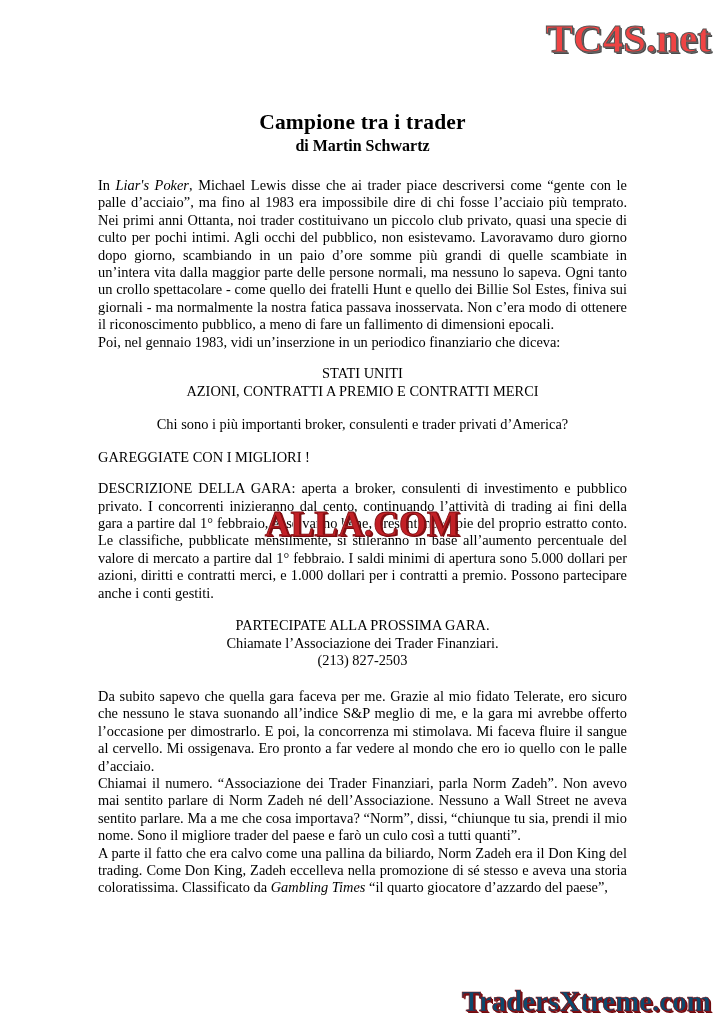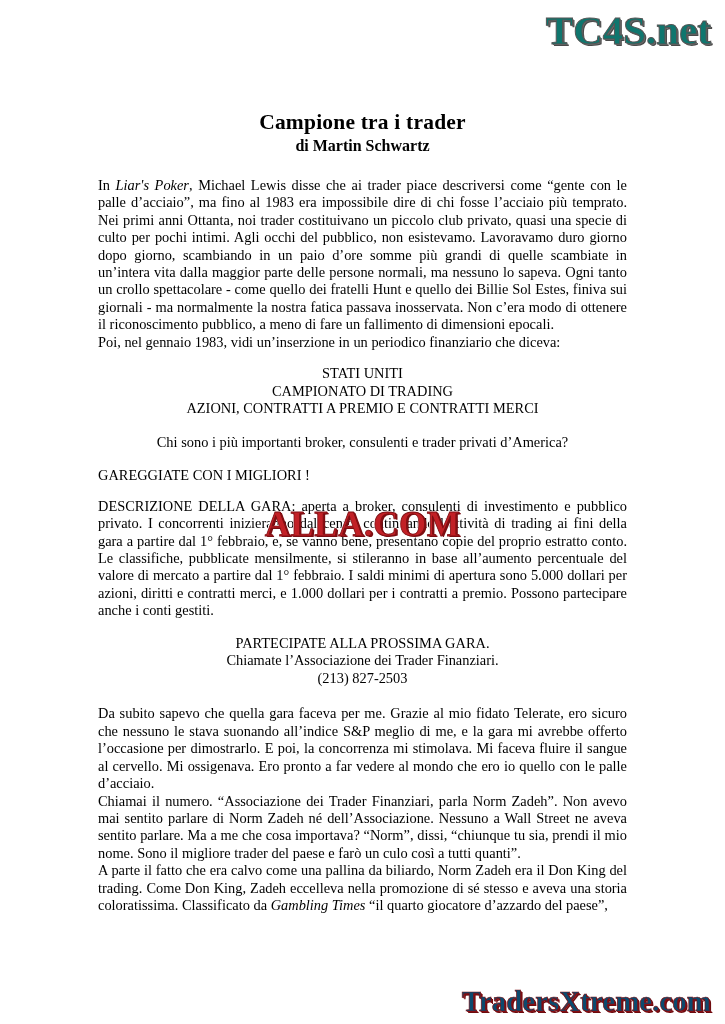--- a/index.html
+++ b/index.html
@@ -18,27 +18,27 @@
 
   .page {
     position: absolute;
     inset: 0;
     background: #ffffff;
   }
 
   
   .wm-top {
     position: absolute;
-    top: 6px;
+    top: 14px;
     right: 14px;
     font-family: "Liberation Serif", serif;
     font-weight: bold;
     font-size: 41px;
     letter-spacing: 0px;
-    color: #0f766e;
+    color: #ef4444;
     text-shadow:
       1px 1px 0 #6e6e6e,
       2px 2px 0 #4a4a4a,
       -1px -1px 0 #ffffff;
     -webkit-text-stroke: 1px #555;
   }
 
   .wm-center {
     position: absolute;
     top: 505px;
@@ -154,21 +154,20 @@
 
     <h1 class="doc-title">Campione tra i trader</h1>
     <div class="doc-author">di Martin Schwartz</div>
 
     <p class="para"><span>In <em>Liar's Poker</em>, Michael Lewis disse che ai trader piace descriversi come “gente con le palle d’acciaio”, ma fino al 1983 era impossibile dire di chi fosse l’acciaio più temprato. Nei primi anni Ottanta, noi trader costituivano un piccolo club privato, quasi una specie di culto per pochi intimi. Agli occhi del pubblico, non esistevamo. Lavoravamo duro giorno dopo giorno, scambiando in un paio d’ore somme più grandi di quelle scambiate in un’intera vita dalla maggior parte delle persone normali, ma nessuno lo sapeva. Ogni tanto un crollo spettacolare - come quello dei fratelli Hunt e quello dei Billie Sol Estes, finiva sui giornali - ma normalmente la nostra fatica passava inosservata. Non c’era modo di ottenere il riconoscimento pubblico, a meno di fare un fallimento di dimensioni epocali.</span></p>
 
     <p class="para">Poi, nel gennaio 1983, vidi un’inserzione in un periodico finanziario che diceva:</p>
 
     <div class="ad-block">
       <div>STATI UNITI</div>
-      <div>CAMPIONATO DI TRADING</div>
       <div>AZIONI, CONTRATTI A PREMIO E CONTRATTI MERCI</div>
     </div>
 
     <div class="callout">Chi sono i più importanti broker, consulenti e trader privati d’America?</div>
 
     <div class="shout">GAREGGIATE CON I MIGLIORI !</div>
 
     <div class="gap-md"></div>
 
     <p class="para">DESCRIZIONE DELLA GARA: aperta a broker, consulenti di investimento e pubblico privato. I concorrenti inizieranno dal cento, continuando l’attività di trading ai fini della gara a partire dal 1° febbraio, e, se vanno bene, presentano copie del proprio estratto conto. Le classifiche, pubblicate mensilmente, si stileranno in base all’aumento percentuale del valore di mercato a partire dal 1° febbraio. I saldi minimi di apertura sono 5.000 dollari per azioni, diritti e contratti merci, e 1.000 dollari per i contratti a premio. Possono partecipare anche i conti gestiti.</p>

